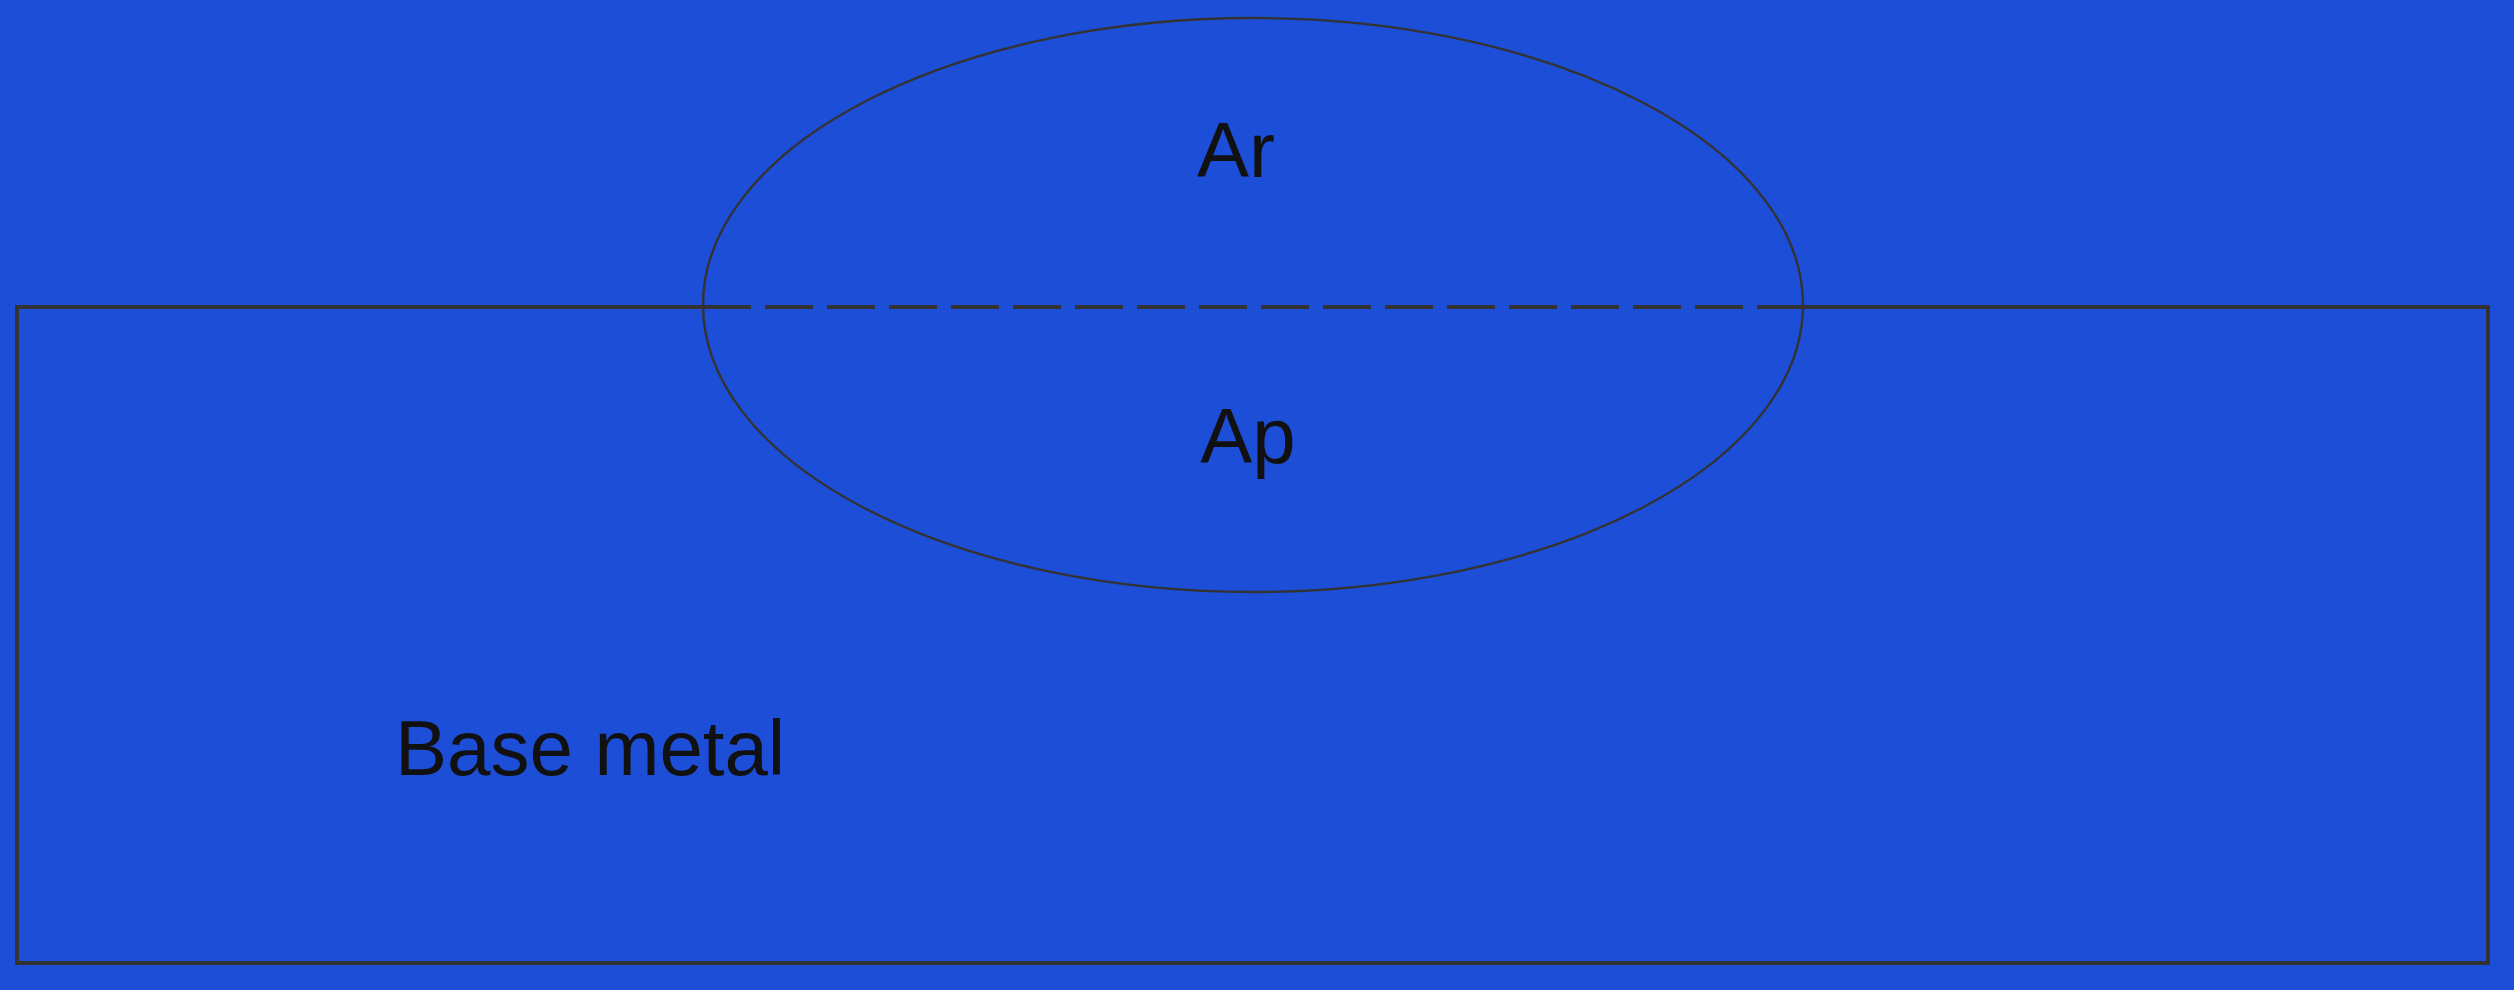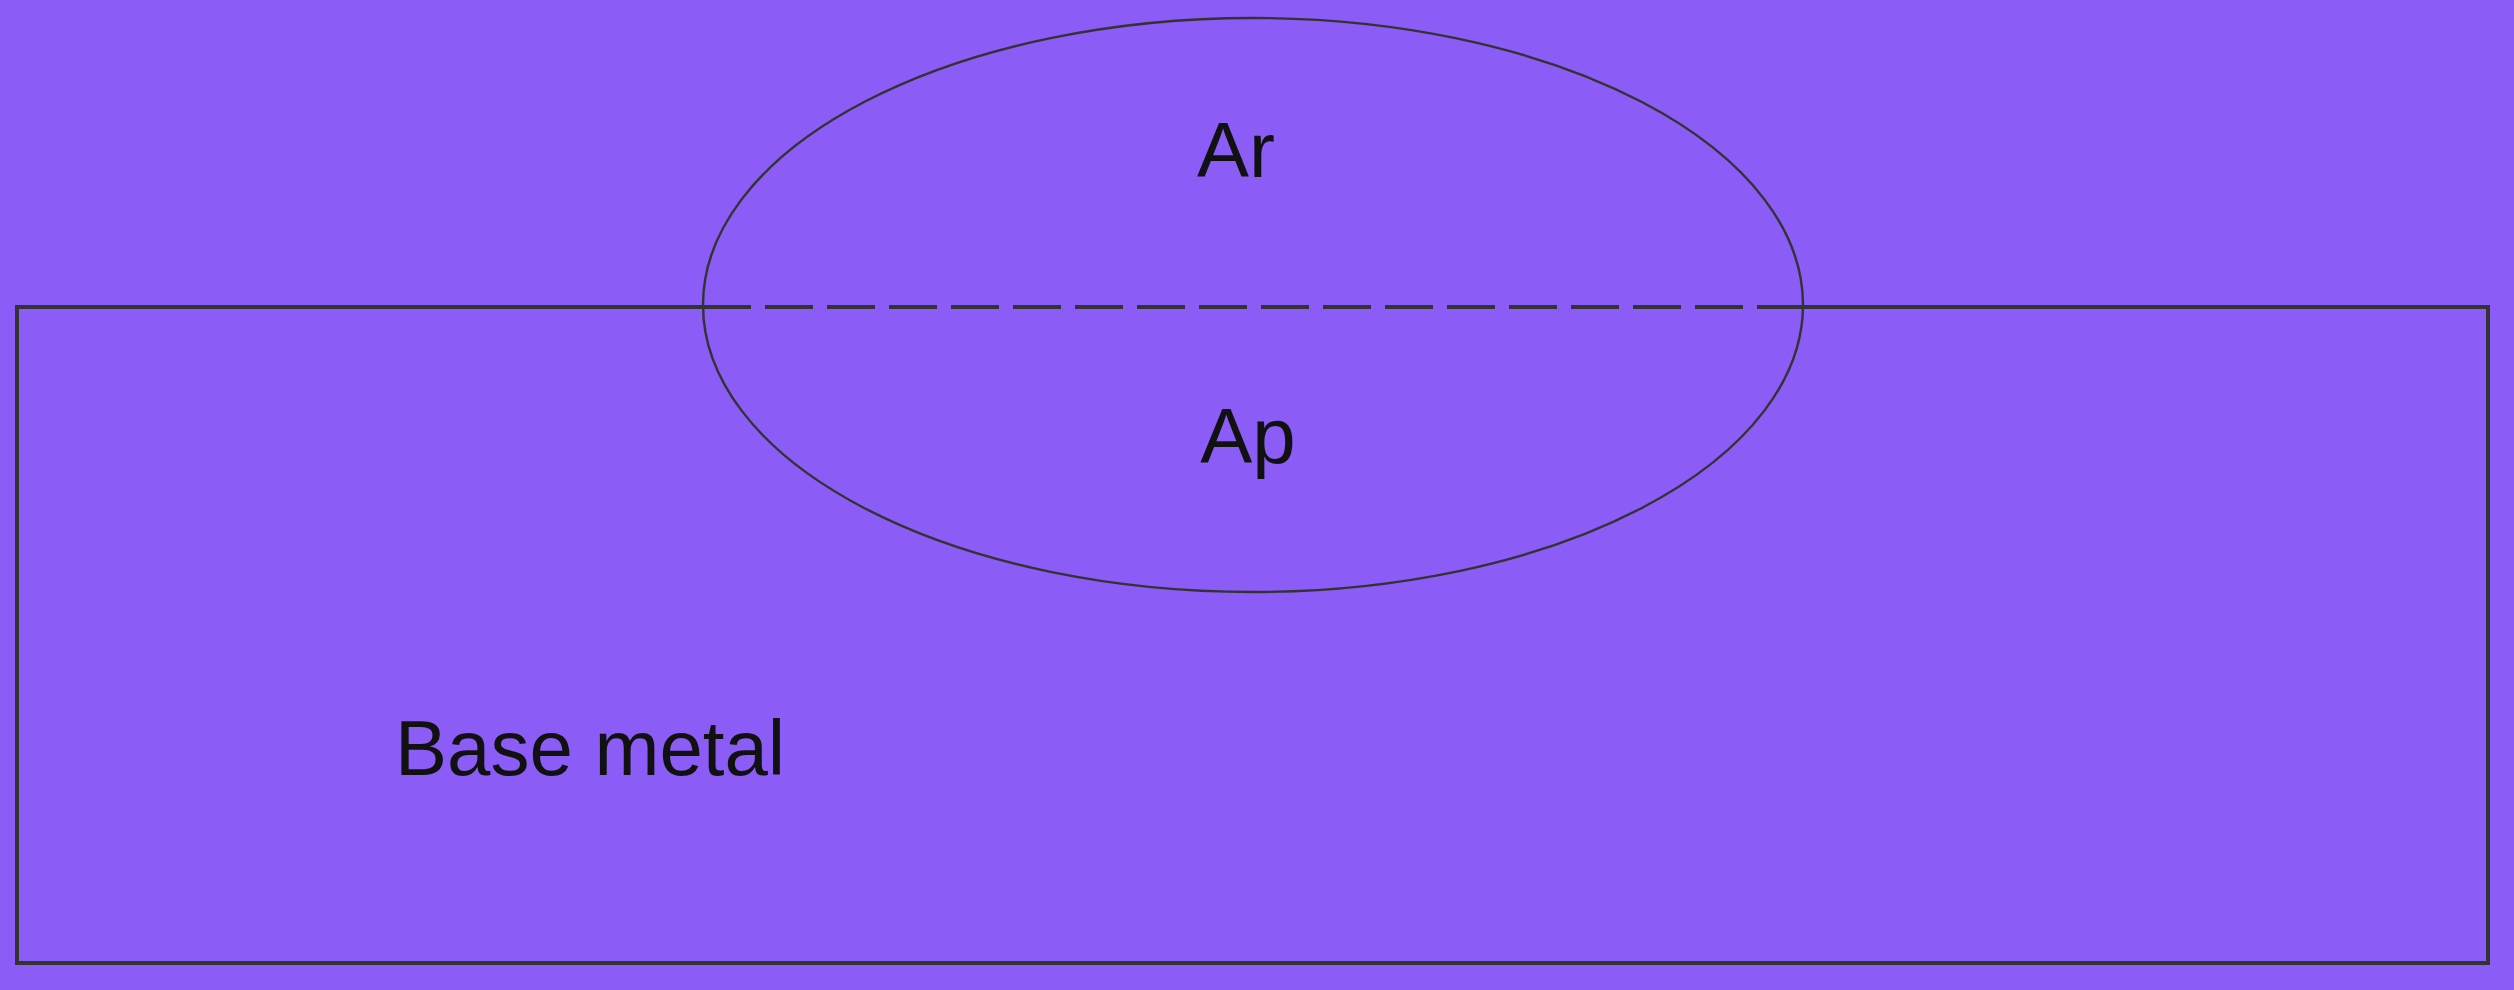--- a/index.html
+++ b/index.html
@@ -8,21 +8,21 @@
     background: #ffffff;
     width: 2514px;
     height: 990px;
     overflow: hidden;
     font-family: "Liberation Sans", sans-serif;
   }
   .diagram-stage {
     position: relative;
     width: 2514px;
     height: 990px;
-    background: #8b5cf6;
+    background: #1d4ed8;
   }
   svg { display: block; }
   .shape {
     fill: none;
     stroke: #333333;
   }
   .outline { stroke-width: 4; }
   .dashed  { stroke-width: 4; }
   .ellipse { stroke-width: 2.4; }
   .label {

